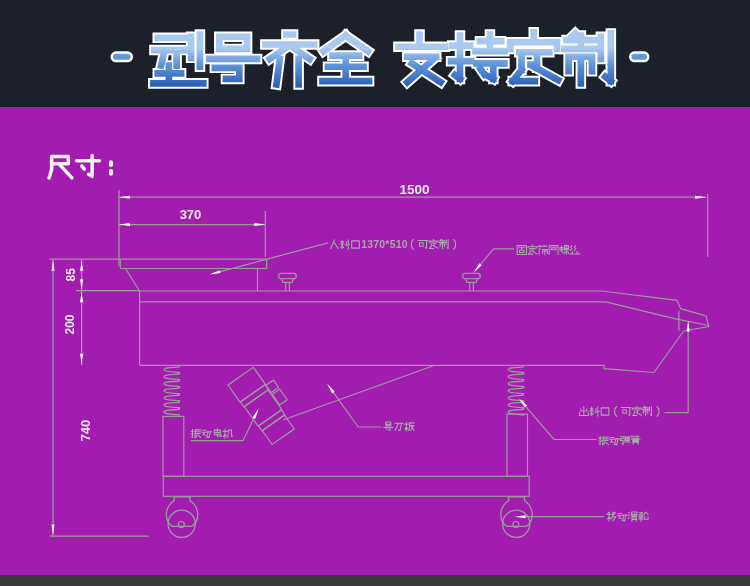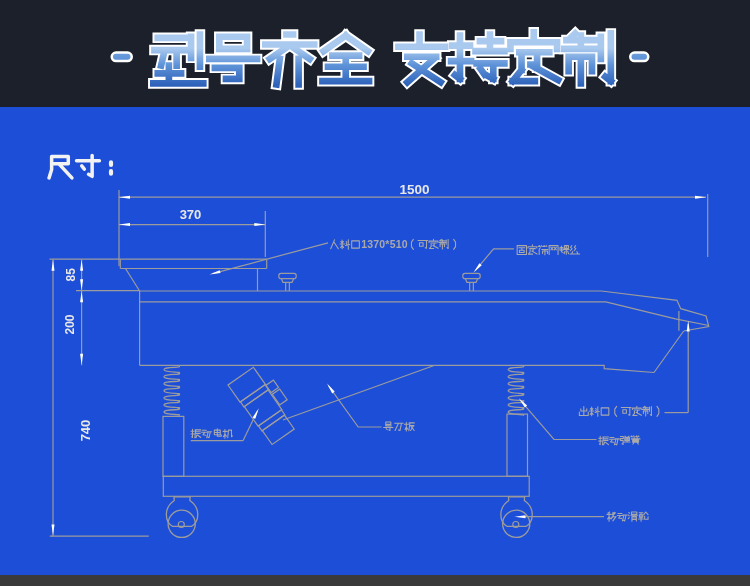--- a/index.html
+++ b/index.html
@@ -1,14 +1,14 @@
 <!DOCTYPE html>
 <html><head><meta charset="utf-8"><style>
 html,body{margin:0;padding:0;background:#000;}
-#page{position:relative;width:750px;height:586px;background:#1d4ed8;overflow:hidden;font-family:"Liberation Sans",sans-serif;}
+#page{position:relative;width:750px;height:586px;background:#a21caf;overflow:hidden;font-family:"Liberation Sans",sans-serif;}
 #hdr{position:absolute;left:0;top:0;width:750px;height:107px;background:#1b202b;}
 #ftr{position:absolute;left:0;top:575px;width:750px;height:11px;background:#3a3a3a;}
 </style></head>
 <body>
 <div id="page">
 <div id="hdr"></div>
     <div id="ftr"></div>
 <svg width="750" height="586" style="position:absolute;left:0;top:0">
 <defs>
 <linearGradient id="bg1" x1="0" y1="29" x2="0" y2="95" gradientUnits="userSpaceOnUse">

